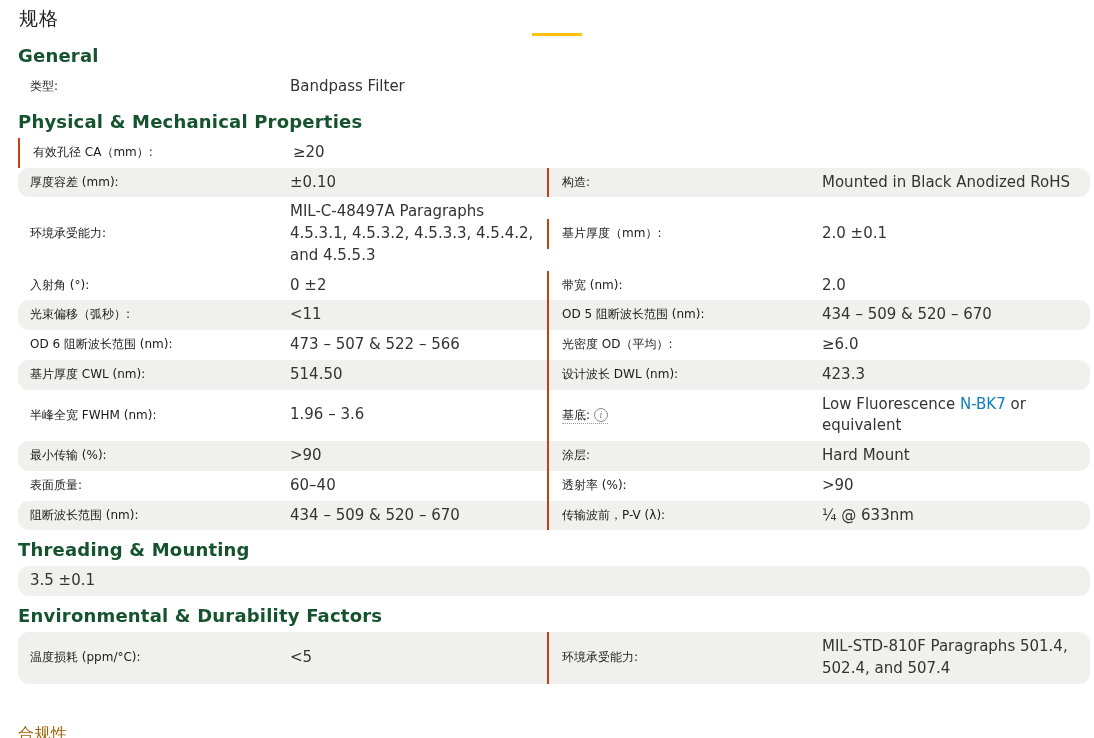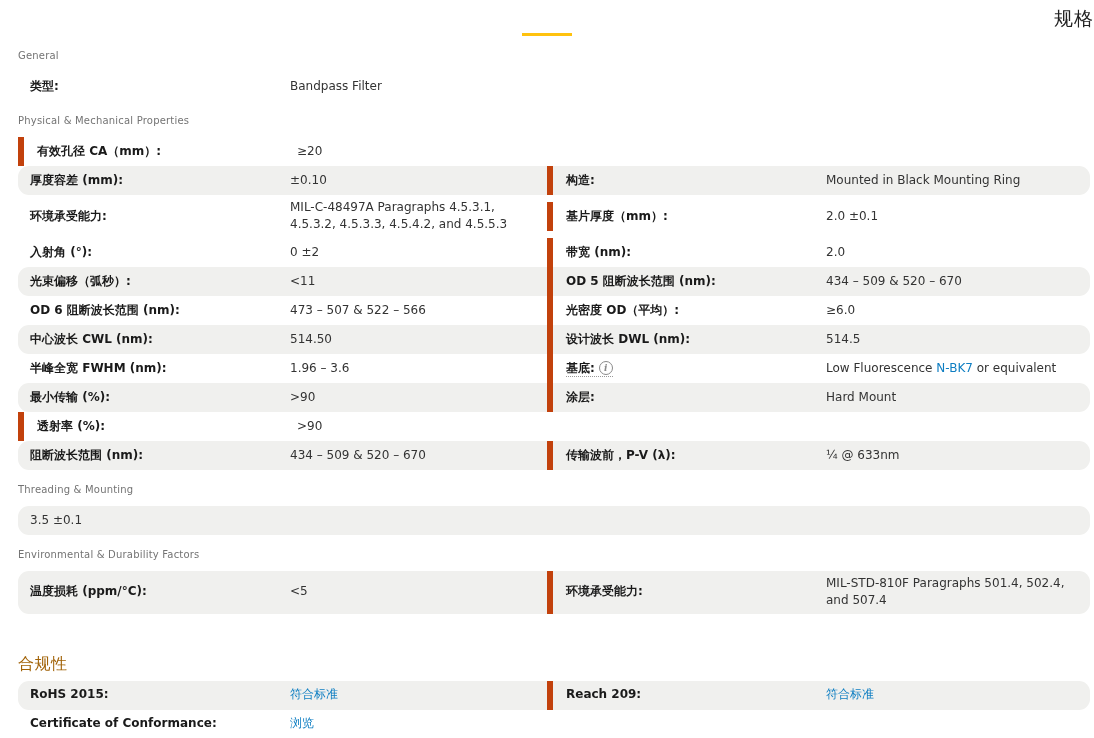--- a/index.html
+++ b/index.html
@@ -2,38 +2,38 @@
 <html><head>
 <meta charset="utf-8">
 <style>
   html,body { margin:0; padding:0; background:#fff; }
   body {
     width:1094px; height:738px; overflow:hidden;
     font-family:"DejaVu Sans","Liberation Sans",sans-serif;
     color:#333;
     --accent:#ffc20e; --link:#0e7ec2; --stripe:#f0f0ee;
   }
-  .title-wrap { text-align:right; padding-top:5px; }
+  .title-wrap { text-align:left; padding-top:5px;padding-left:19px; }
   .page-title { display:inline-block; font-size:19px; line-height:26px; color:#222; letter-spacing:1px; }
   .title-underline { width:50px; height:3px; background:var(--accent); margin:2px auto 0; }
   .content { padding:0 4px 0 18px; }
   .section-heading {
-    font-weight:normal; font-size:10px; line-height:19px; color:#737373;
+    font-weight:bold; font-size:18px; line-height:19px; color:#14532d;
     margin:10px 0 7px; letter-spacing:.2px;
   }
   .section-heading.zh { font-weight:normal; font-size:16px; color:#a16207; margin:40px 0 8px; letter-spacing:.5px; }
   .spec-table { width:1072px; }
   .spec-row { display:grid; grid-template-columns:529px 543px; min-height:29px; align-items:center; }
   .spec-row.shaded { background:var(--stripe);border-radius:11px; }
   .half { display:grid; grid-template-columns:260px 1fr; padding-left:12px; align-items:center; min-height:29px; box-sizing:border-box; }
   .half.right { grid-template-columns:260px 1fr; padding-left:13px; }
-  .half.divided { border-left:6px solid #c2410c; }
-  .cell-label { font-weight:bold; font-size:12px; color:#1a1a1a; line-height:1.45; padding-right:8px; }
+  .half.divided { border-left:2px solid #c2410c; }
+  .cell-label { font-weight:normal; font-size:12px; color:#1a1a1a; line-height:1.45; padding-right:8px; }
   .cell-label .dotted { border-bottom:1px dotted #999; padding-bottom:1px; }
-  .cell-value { font-size:12px; color:#333; line-height:1.45; padding:4px 12px 4px 0; }
+  .cell-value { font-size:15px; color:#333; line-height:1.45; padding:4px 12px 4px 0; }
   .value-link { color:var(--link); text-decoration:none; cursor:pointer; }
   .info-icon {
     display:inline-block; width:12px; height:12px; line-height:12px; margin-left:4px;
     border:1px solid #8a8a8a; border-radius:50%; font-size:9px; text-align:center;
     color:#8a8a8a; font-style:italic; font-family:"DejaVu Serif","Liberation Serif",serif;
     vertical-align:1px;
   }
 </style>
 </head>
 <body style="--accent: #ffc20e; --link: #0e7ec2; --stripe: #f0f0ee;">
@@ -62,21 +62,21 @@
           <span class="cell-value">≥20</span>
         </div>
       </div>
       <div class="spec-row shaded">
         <div class="half">
           <span class="cell-label">厚度容差 (mm):</span>
           <span class="cell-value">±0.10</span>
         </div>
         <div class="half right divided">
           <span class="cell-label">构造:</span>
-          <span class="cell-value">Mounted in Black Mounting Ring</span>
+          <span class="cell-value">Mounted in Black Anodized RoHS</span>
         </div>
       </div>
       <div class="spec-row">
         <div class="half">
           <span class="cell-label">环境承受能力:</span>
           <span class="cell-value">MIL-C-48497A Paragraphs 4.5.3.1, 4.5.3.2, 4.5.3.3, 4.5.4.2, and 4.5.5.3</span>
         </div>
         <div class="half right divided">
           <span class="cell-label">基片厚度（mm）:</span>
           <span class="cell-value">2.0 ±0.1</span>
@@ -109,26 +109,26 @@
           <span class="cell-label">OD 6 阻断波长范围 (nm):</span>
           <span class="cell-value">473 – 507 &amp; 522 – 566</span>
         </div>
         <div class="half right divided">
           <span class="cell-label">光密度 OD（平均）:</span>
           <span class="cell-value">≥6.0</span>
         </div>
       </div>
       <div class="spec-row shaded">
         <div class="half">
-          <span class="cell-label">中心波长 CWL (nm):</span>
+          <span class="cell-label">基片厚度 CWL (nm):</span>
           <span class="cell-value">514.50</span>
         </div>
         <div class="half right divided">
           <span class="cell-label">设计波长 DWL (nm):</span>
-          <span class="cell-value">514.5</span>
+          <span class="cell-value">423.3</span>
         </div>
       </div>
       <div class="spec-row">
         <div class="half">
           <span class="cell-label">半峰全宽 FWHM (nm):</span>
           <span class="cell-value">1.96 – 3.6</span>
         </div>
         <div class="half right divided">
           <span class="cell-label"><span class="dotted">基底:<span class="info-icon">i</span></span></span>
           <span class="cell-value"><span>Low Fluorescence </span><a class="value-link" href="#">N-BK7</a><span> or equivalent</span></span>
@@ -138,20 +138,24 @@
         <div class="half">
           <span class="cell-label">最小传输 (%):</span>
           <span class="cell-value">&gt;90</span>
         </div>
         <div class="half right divided">
           <span class="cell-label">涂层:</span>
           <span class="cell-value">Hard Mount</span>
         </div>
       </div>
       <div class="spec-row">
+        <div class="half">
+          <span class="cell-label">表面质量:</span>
+          <span class="cell-value">60–40</span>
+        </div>
         <div class="half right divided">
           <span class="cell-label">透射率 (%):</span>
           <span class="cell-value">&gt;90</span>
         </div>
       </div>
       <div class="spec-row shaded">
         <div class="half">
           <span class="cell-label">阻断波长范围 (nm):</span>
           <span class="cell-value">434 – 509 &amp; 520 – 670</span>
         </div>

